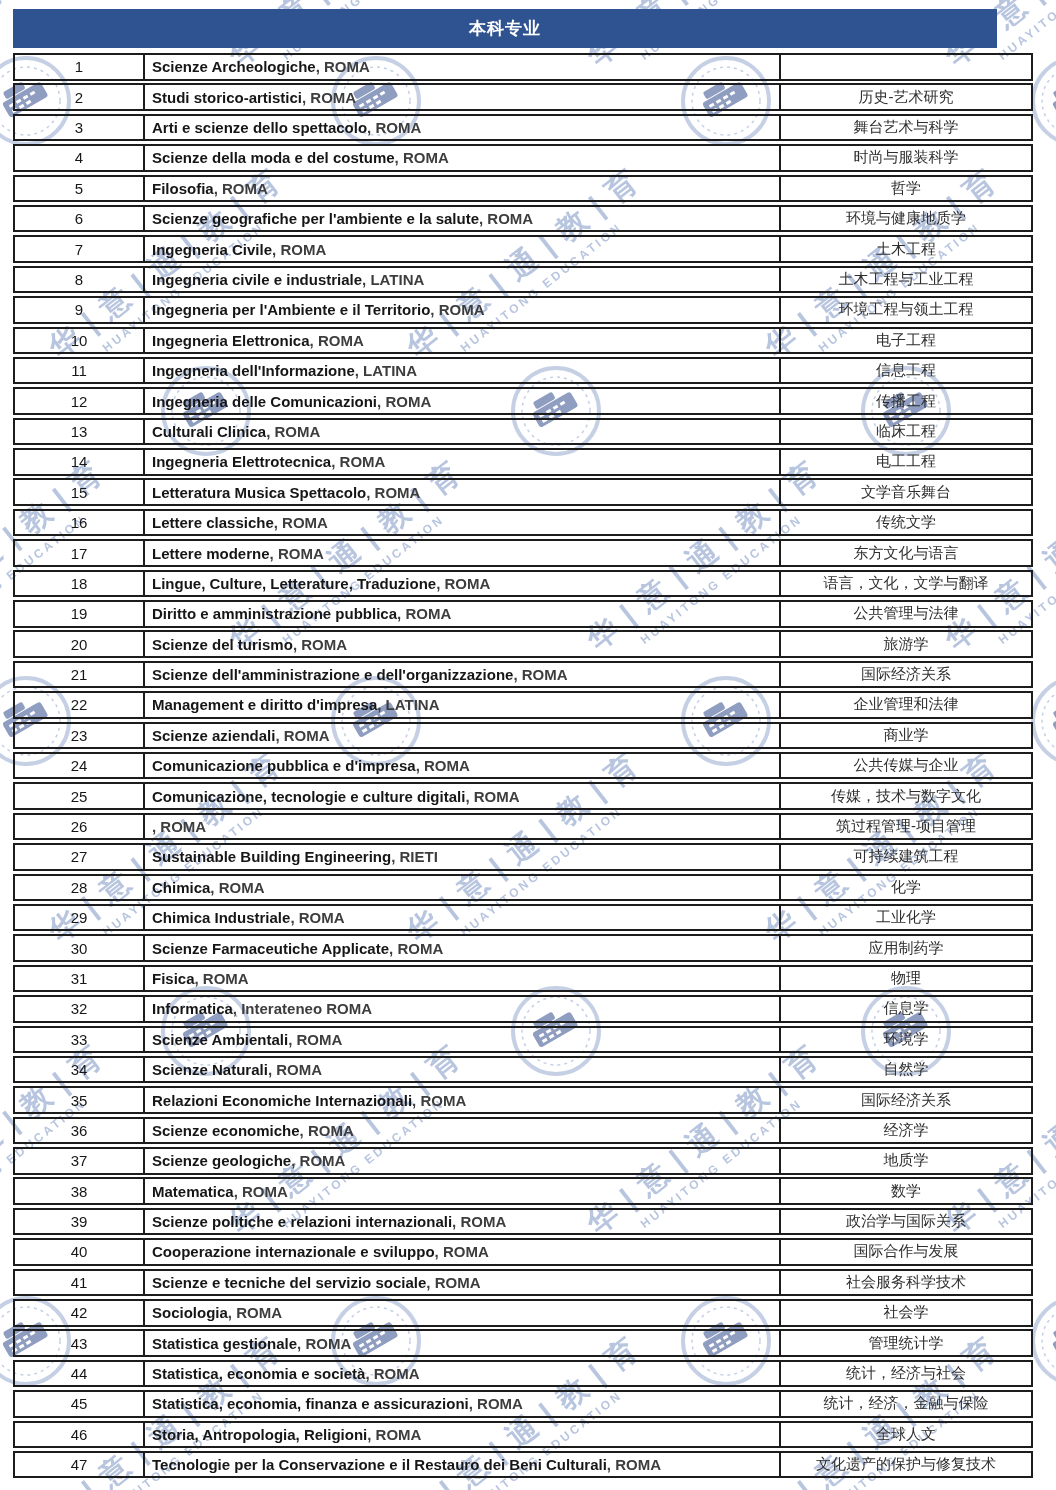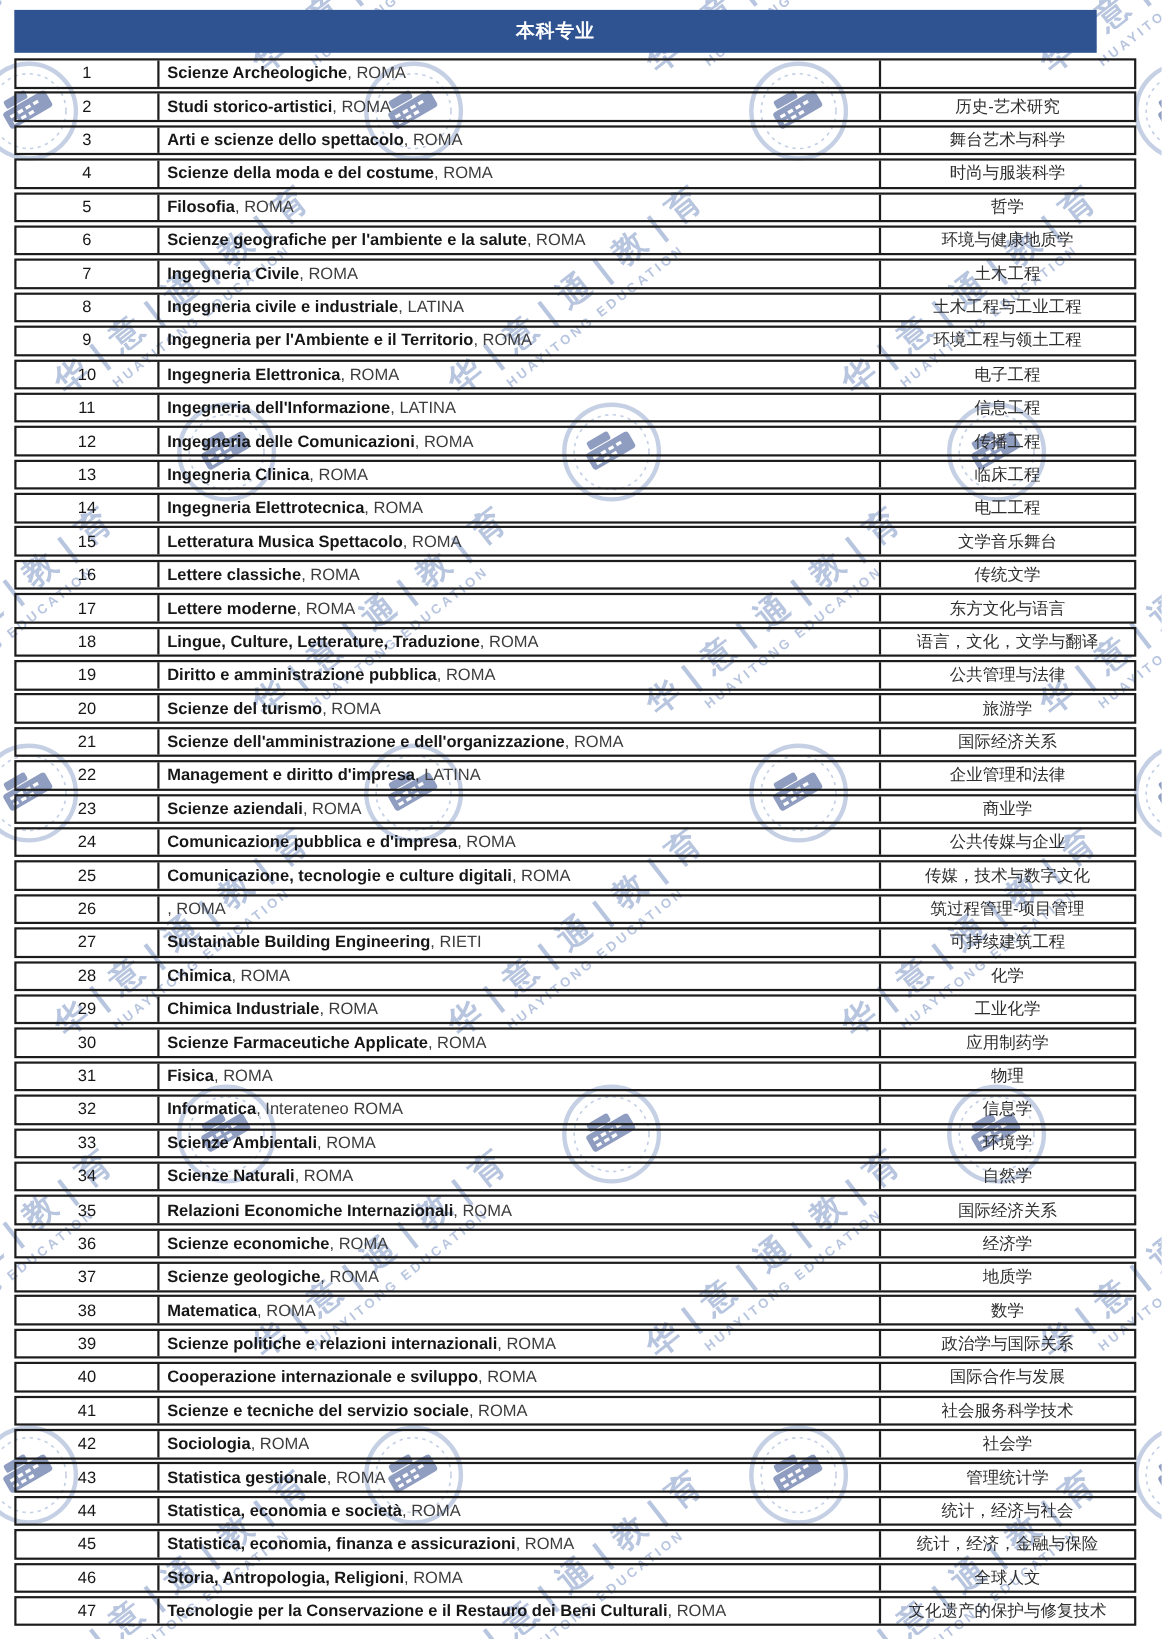--- a/index.html
+++ b/index.html
@@ -96,23 +96,23 @@
     justify-content:center;
     border-right:2px solid var(--border);
     color:var(--text-main);
   }
   .cell.name{
     flex:1;
     padding-left:7px;
     color:var(--text-main);
   }
   .cell.name .it{font-weight:bold;text-align:right;}
-  .cell.name .loc{font-weight:normal;color:var(--text-loc);}
+  .cell.name .loc{font-weight:bold;color:var(--text-loc);}
   .cell.cn{
-    width:232px;
+    width:252px;
     justify-content:center;
     border-left:2px solid var(--border);
     color:var(--text-cn);
   }
 </style>
 </head>
 <body>
 
 <div class="page">
 
@@ -618,21 +618,21 @@
     <div class="cell name">
       <span class="it">Ingegneria delle Comunicazioni</span>
             <span class="loc"> , ROMA</span>
     </div>
     <div class="cell cn">传播工程</div>
   </div>
 
   <div class="row">
     <div class="cell num">13</div>
     <div class="cell name">
-      <span class="it">Ingegneria Clinica</span>
+      <span class="it">Culturali Clinica</span>
             <span class="loc"> , ROMA</span>
     </div>
     <div class="cell cn">临床工程</div>
   </div>
 
   <div class="row">
     <div class="cell num">14</div>
     <div class="cell name">
       <span class="it">Ingegneria Elettrotecnica</span>
             <span class="loc"> , ROMA</span>

